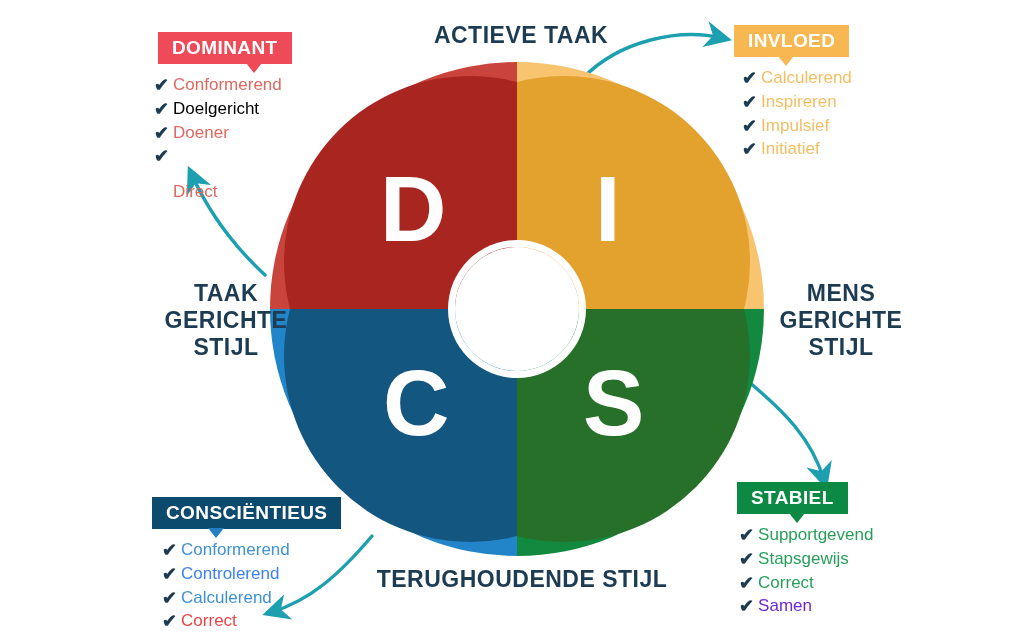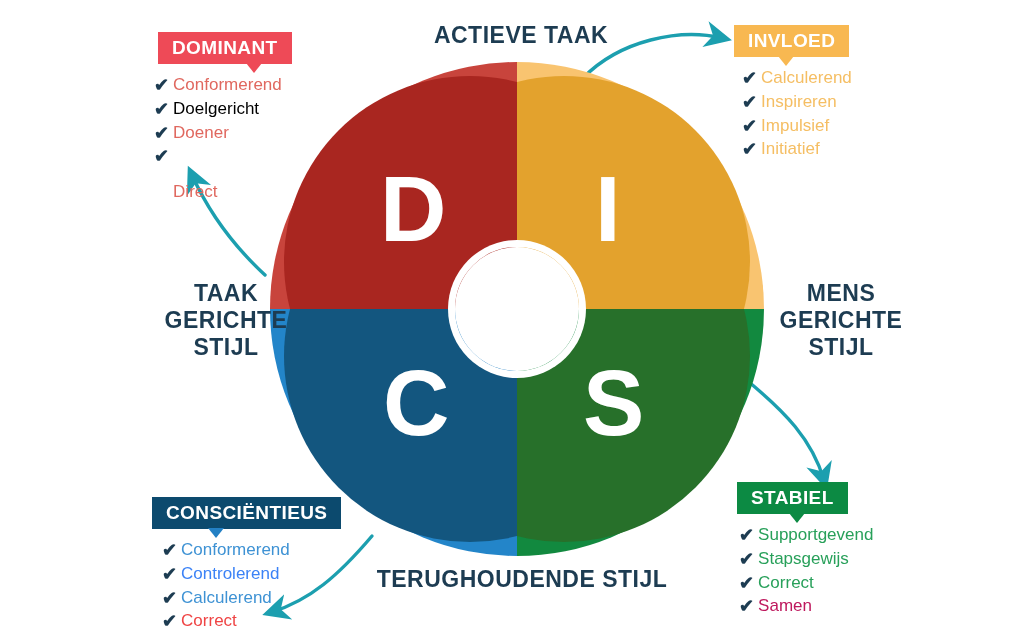--- a/index.html
+++ b/index.html
@@ -338,18 +338,18 @@
       <li>
           <span class="check">✔</span>
           <span style="color: rgb(40, 160, 90);">Stapsgewijs</span>
         </li>
       <li>
           <span class="check">✔</span>
           <span style="color: rgb(40, 160, 90);">Correct</span>
         </li>
       <li>
           <span class="check">✔</span>
-          <span style="color: #be185d;">Samen</span>
+          <span style="color: #6d28d9;">Samen</span>
         </li>
     </ul>
   </div>
 
 </div>
 
 </body></html>

